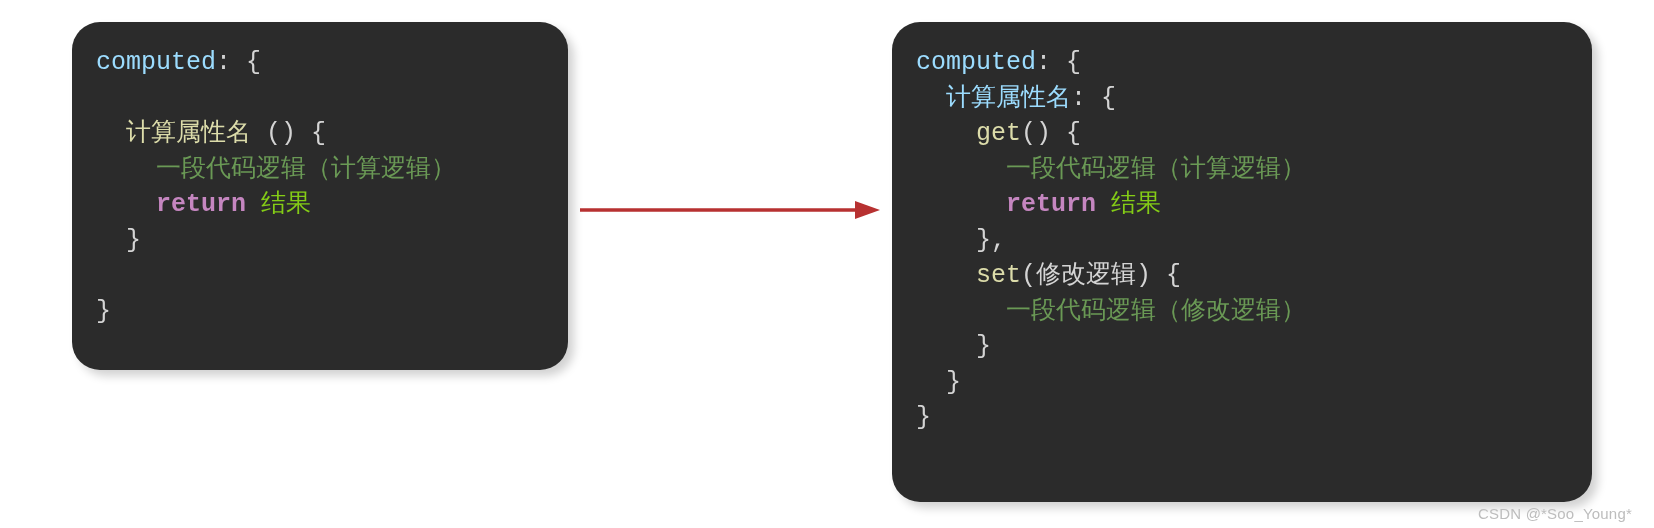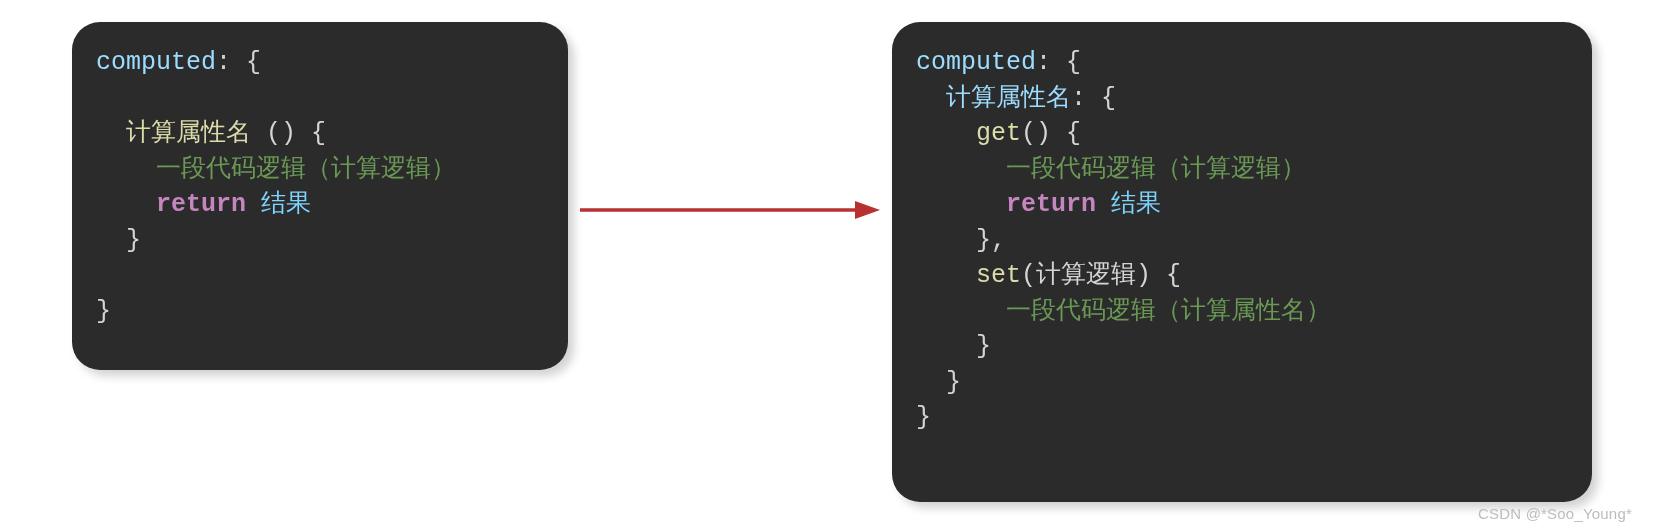--- a/index.html
+++ b/index.html
@@ -33,21 +33,21 @@
       font-size: 25px;
       line-height: 1.42;
       white-space: pre;
       color: #d4d4d4;
     }
     .tok-key { color: #9cdcfe; }
     .tok-punc { color: #d4d4d4; }
     .tok-fn { color: #dcdcaa; }
     .tok-cmt { color: #6a9955; margin-top: 13px; }
     .tok-ret { color: #c586c0; font-weight: bold; }
-    .tok-plain { color: #7dd3fc; text-align: right; }
+    .tok-plain { color: #84cc16; text-align: right; }
     .arrow {
       position: absolute;
       left: 580px;
       top: 198px;
       width: 300px;
       height: 24px;
     }
     .watermark {
       position: absolute;
       right: 22px;
@@ -78,20 +78,20 @@
   <polygon points="300,12 275,3 275,21" fill="#b73131"></polygon>
 </svg>
 
 <div class="code-panel panel-right">
   <div class="code-line"><span class="tok-key">computed</span><span class="tok-punc">: {</span></div>
   <div class="code-line">  <span class="tok-key">计算属性名</span><span class="tok-punc">: {</span></div>
   <div class="code-line">    <span class="tok-fn">get</span><span class="tok-punc">() {</span></div>
   <div class="code-line">      <span class="tok-cmt">一段代码逻辑（计算逻辑）</span></div>
   <div class="code-line">      <span class="tok-ret">return</span><span class="tok-plain"> 结果</span></div>
   <div class="code-line">    <span class="tok-punc">},</span></div>
-  <div class="code-line">    <span class="tok-fn">set</span><span class="tok-punc">(计算逻辑) {</span></div>
-  <div class="code-line">      <span class="tok-cmt">一段代码逻辑（计算属性名）</span></div>
+  <div class="code-line">    <span class="tok-fn">set</span><span class="tok-punc">(修改逻辑) {</span></div>
+  <div class="code-line">      <span class="tok-cmt">一段代码逻辑（修改逻辑）</span></div>
   <div class="code-line">    <span class="tok-punc">}</span></div>
   <div class="code-line">  <span class="tok-punc">}</span></div>
   <div class="code-line"><span class="tok-punc">}</span></div>
 </div>
 
 <div class="watermark">CSDN @*Soo_Young*</div>
 
 </body></html>

